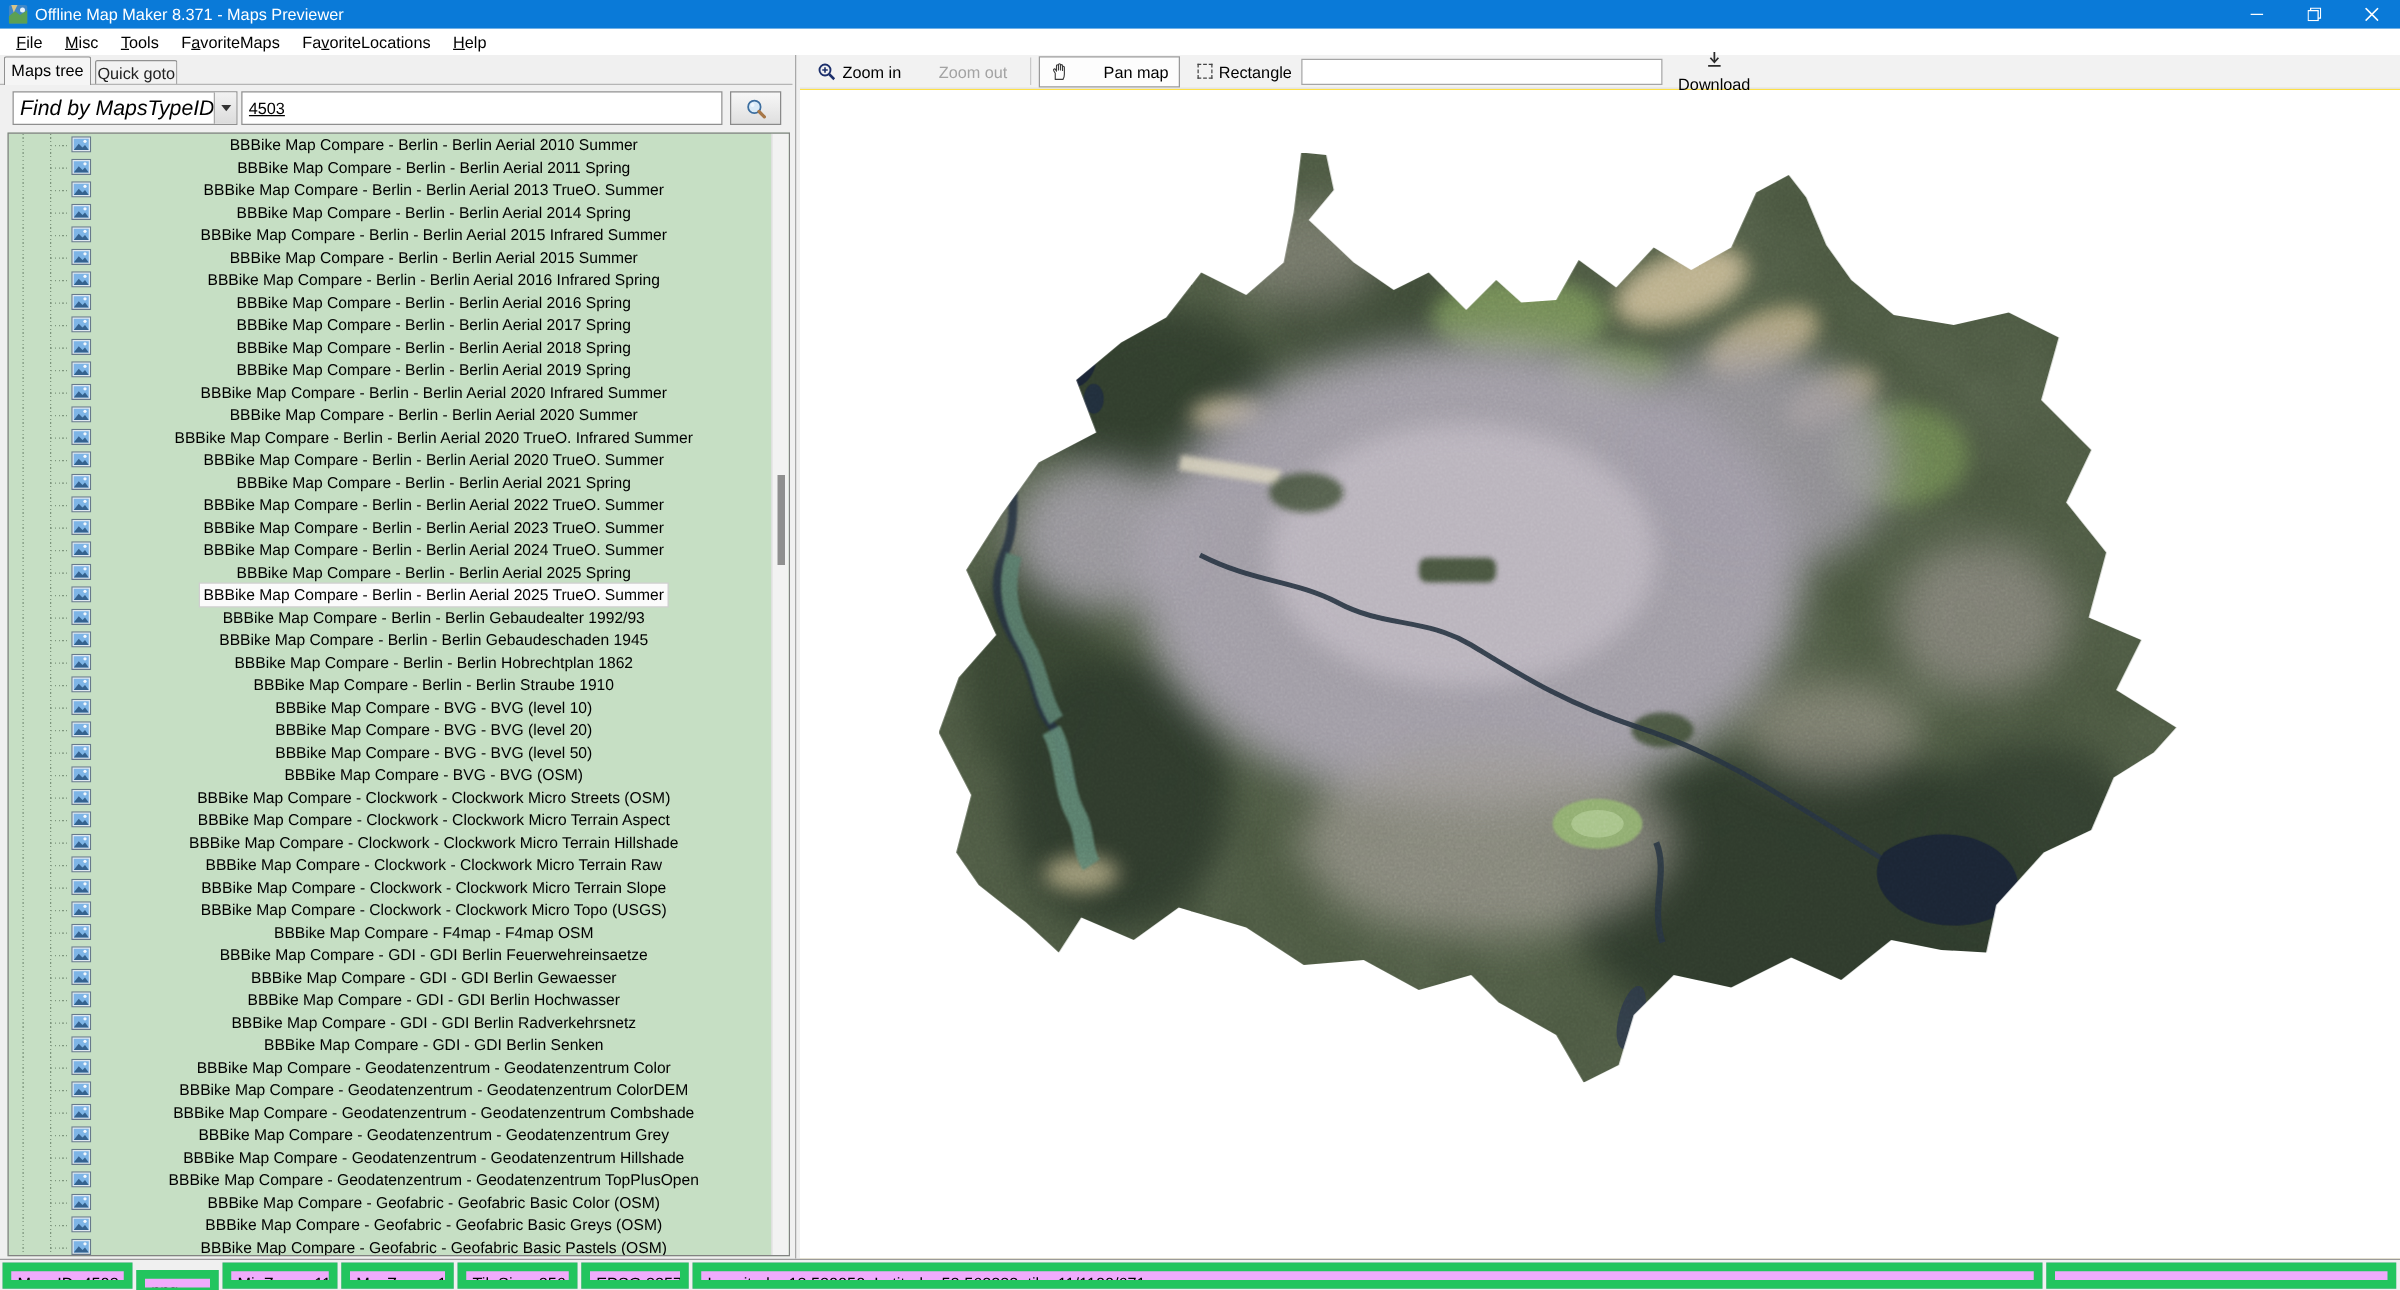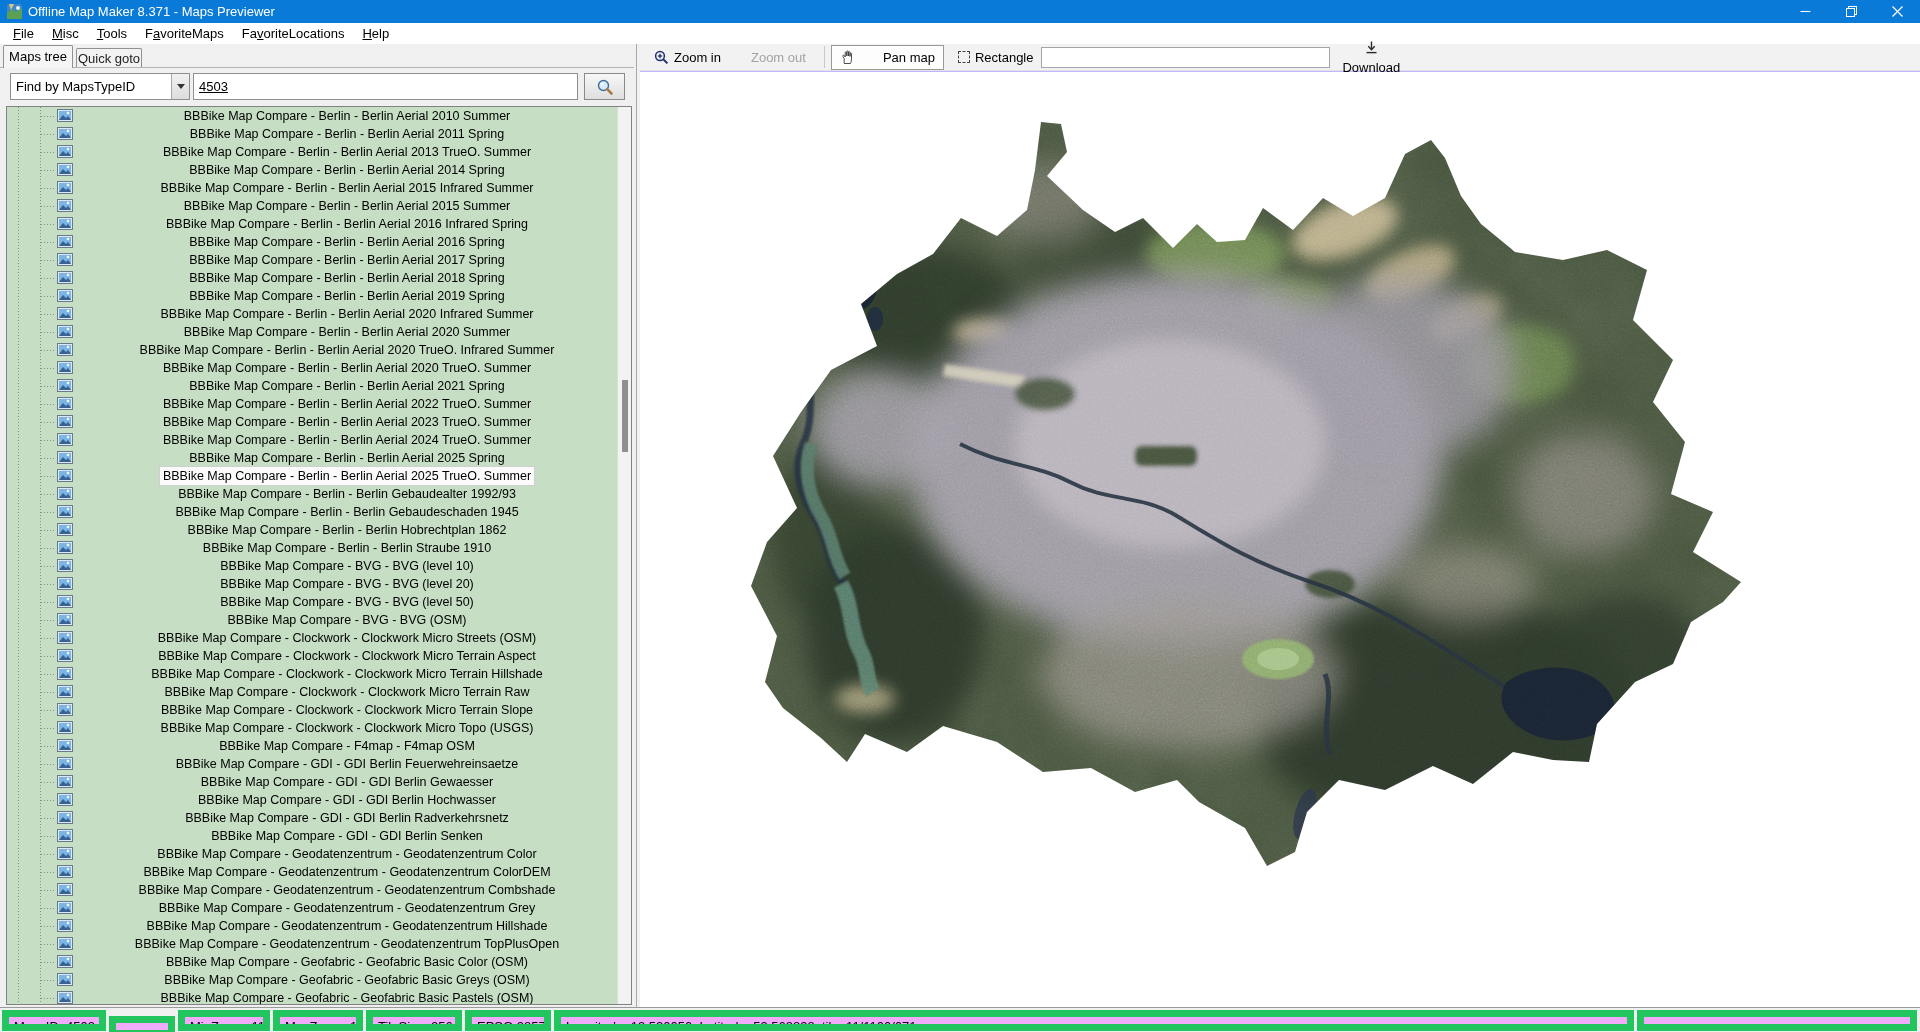--- a/index.html
+++ b/index.html
@@ -29,21 +29,21 @@
     background:#f2f2f2; font-size:13px; text-align:center;
     border-radius:2px 2px 0 0; }
   #tab-maps-tree { left:3px; top:1px; width:70px; height:23px; line-height:22px; background:#f5f5f5; z-index:2; }
   #tab-quick-goto { left:76px; top:4px; width:66px; height:20px; line-height:19px; color:#222; }
   #tab-baseline { position:absolute; left:0; top:23px; width:634px; height:1px; background:#b5b5b5; z-index:1; }
 
   
   #search-row { position:absolute; left:0; top:26px; width:634px; height:34px; }
   #find-combo { position:absolute; left:10px; top:3px; width:180px; height:27px;
     background:#fff; border:1px solid #8f8f8f; display:flex; align-items:center; }
-  #find-combo-label { flex:1; padding-left:5px; font-size:13px; white-space:nowrap; overflow:hidden; }
+  #find-combo-label { flex:1; padding-left:5px; font-size:17px; white-space:nowrap; overflow:hidden;font-style:italic; }
   #combo-arrow-btn { width:18px; height:25px; background:linear-gradient(#f2f2f2,#dcdcdc);
     border-left:1px solid #a9a9a9; display:flex; align-items:center; justify-content:center; }
   #combo-arrow-btn .tri { width:0; height:0; border-left:4px solid transparent;
     border-right:4px solid transparent; border-top:5px solid #333; }
   #search-input { position:absolute; left:193px; top:3px; width:385px; height:27px;
     border:1px solid #8f8f8f; background:#fff; font-family:inherit; font-size:13px; padding:0 5px;text-decoration:underline; }
   #search-btn { position:absolute; left:584px; top:3px; width:41px; height:27px;
     background:linear-gradient(#f7f7f7,#dfdfdf); border:1px solid #8a8a8a;
     display:flex; align-items:center; justify-content:center; }
 
@@ -61,21 +61,21 @@
   .tree-label { display:inline-block; padding:0 3px; font-size:12.5px; height:18px; }
   .tree-row.selected .tree-label { background:#fbfbfb; box-shadow:0 0 0 1px #cfcfcf; }
   #tree-scrollbar { position:absolute; right:0; top:0; width:14px; height:897px;
     background:#f2f2f2; border-left:1px solid #dcdcdc; }
   #tree-scroll-thumb { position:absolute; left:4px; top:273px; width:6px; height:72px; background:#8f8f8f; }
 
   
   #v-divider { position:absolute; left:636px; top:44px; width:1px; height:963px; background:#a8a8a8; }
 
   
-  #right-panel { position:absolute; left:640px; top:44px; width:1280px; height:963px; background:#c4b5fd; }
+  #right-panel { position:absolute; left:640px; top:44px; width:1280px; height:963px; background:#fde047; }
   #map-toolbar { position:absolute; left:0; top:0; width:1280px; height:27px;
     background:#f2f2f2; border-bottom:1px solid #e2e2e2; display:flex; align-items:center; }
   .tb-item { display:flex; align-items:center; gap:5px; font-size:13px; white-space:nowrap; }
   #tb-zoom-in { margin-left:14px; }
   #tb-zoom-out { margin-left:30px; color:#a3a3a3; }
   #tb-sep { width:1px; height:22px; background:#c9c9c9; margin:0 6px 0 18px; }
   #tb-pan { border:1px solid #9a9a9a; background:#fdfdfd; height:25px; padding:0 8px;gap:29px; }
   #tb-rect { margin-left:14px; }
   .rect-glyph { width:12px; height:12px; border:1px dashed #444; background:transparent; }
   #tb-input { margin-left:8px; width:289px; height:21px; border:1px solid #a5a5a5; background:#fff;

